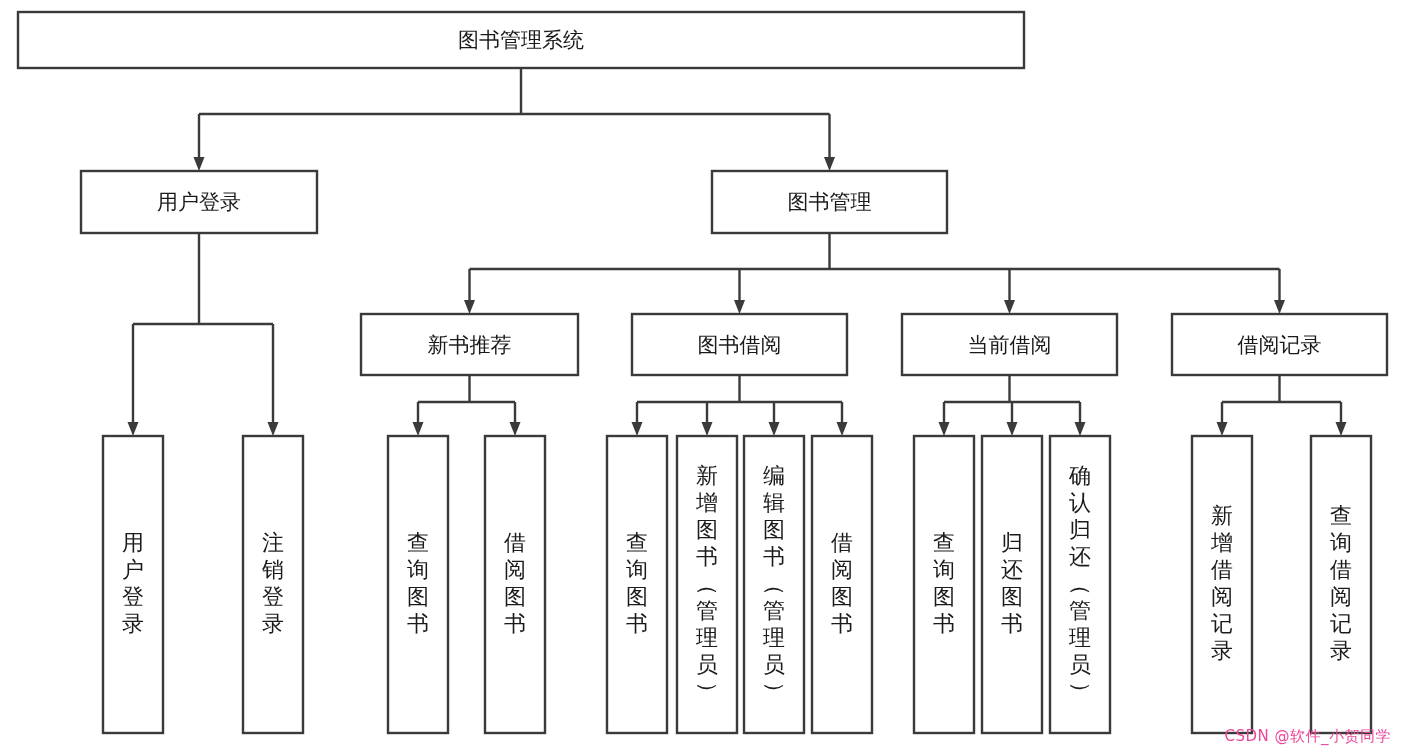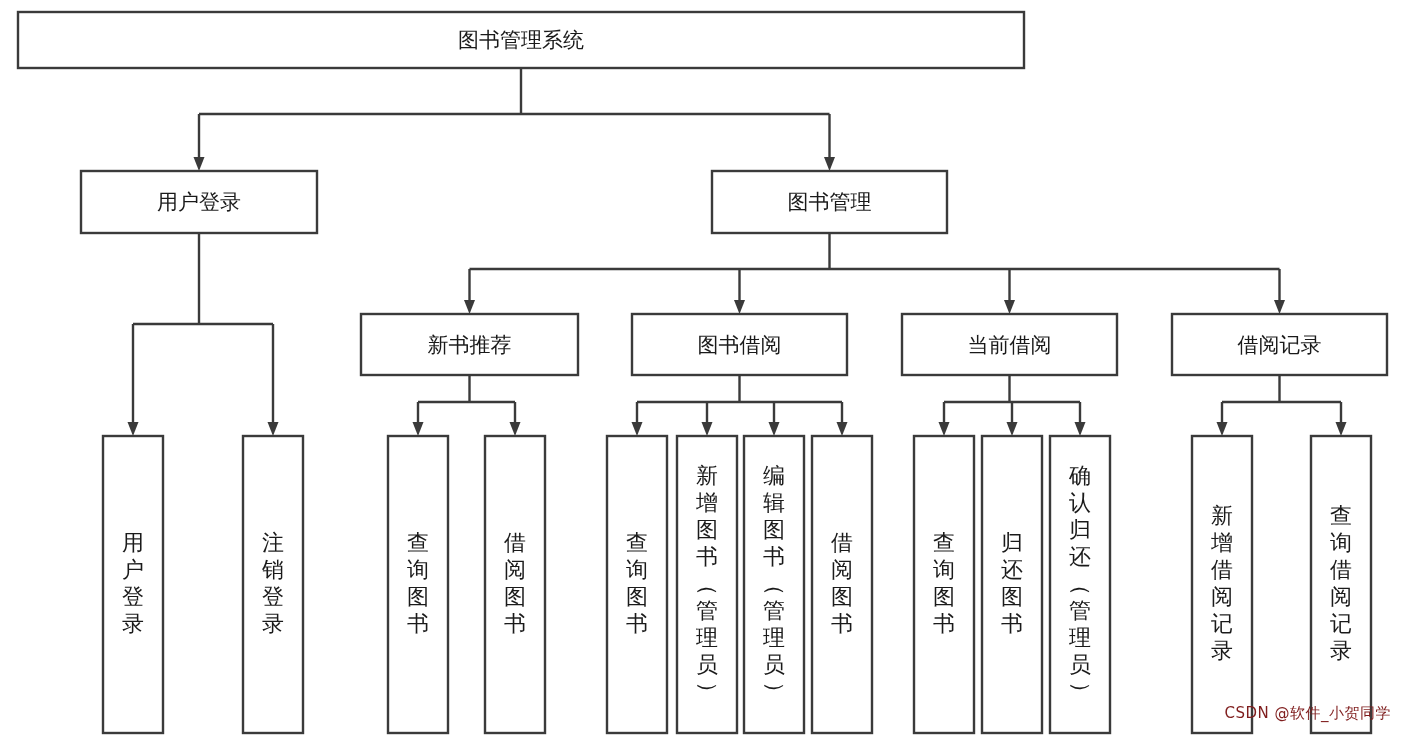--- a/index.html
+++ b/index.html
@@ -47,22 +47,22 @@
     fill: none;
     stroke-linecap: butt;
   }
   .arrow-head {
     fill: #3a3a3a;
     stroke: none;
   }
   .watermark {
     position: absolute;
     right: 14px;
-    bottom: 24px;
-    color: #7f1d1d;
+    bottom: 1px;
+    color: #ec4899;
     font-size: 15px;
     font-family: "DejaVu Sans", "Liberation Sans", sans-serif;
     letter-spacing: 0.5px;
     white-space: nowrap;
     user-select: none;
   }
 </style>
 </head>
 <body>
 

